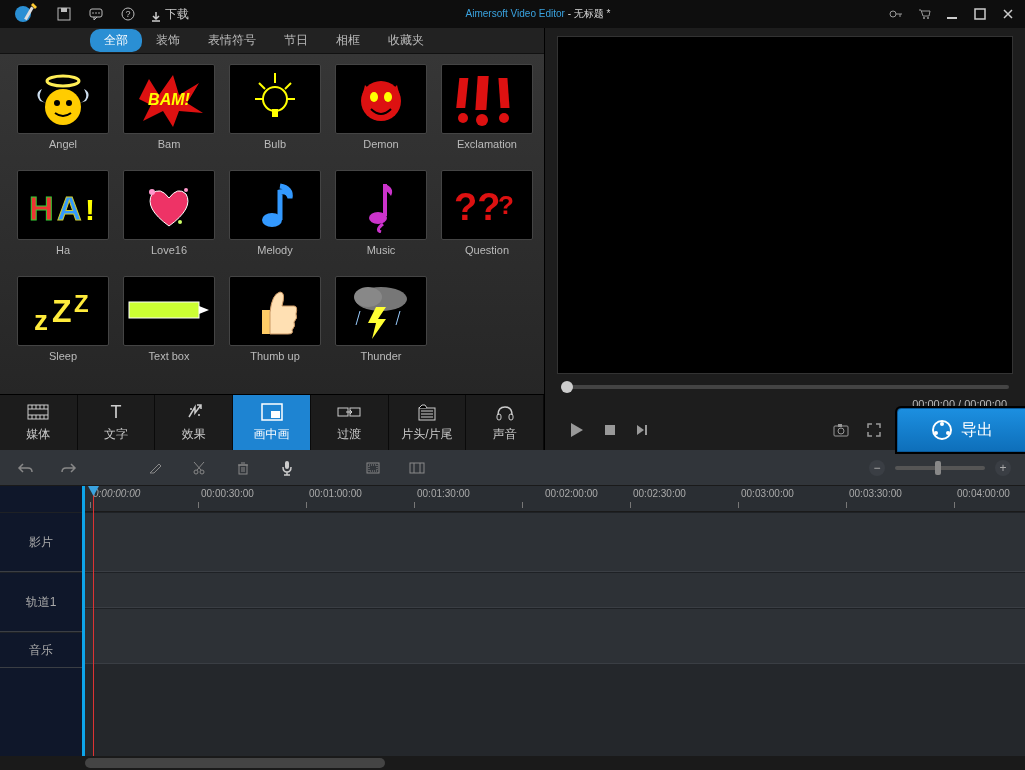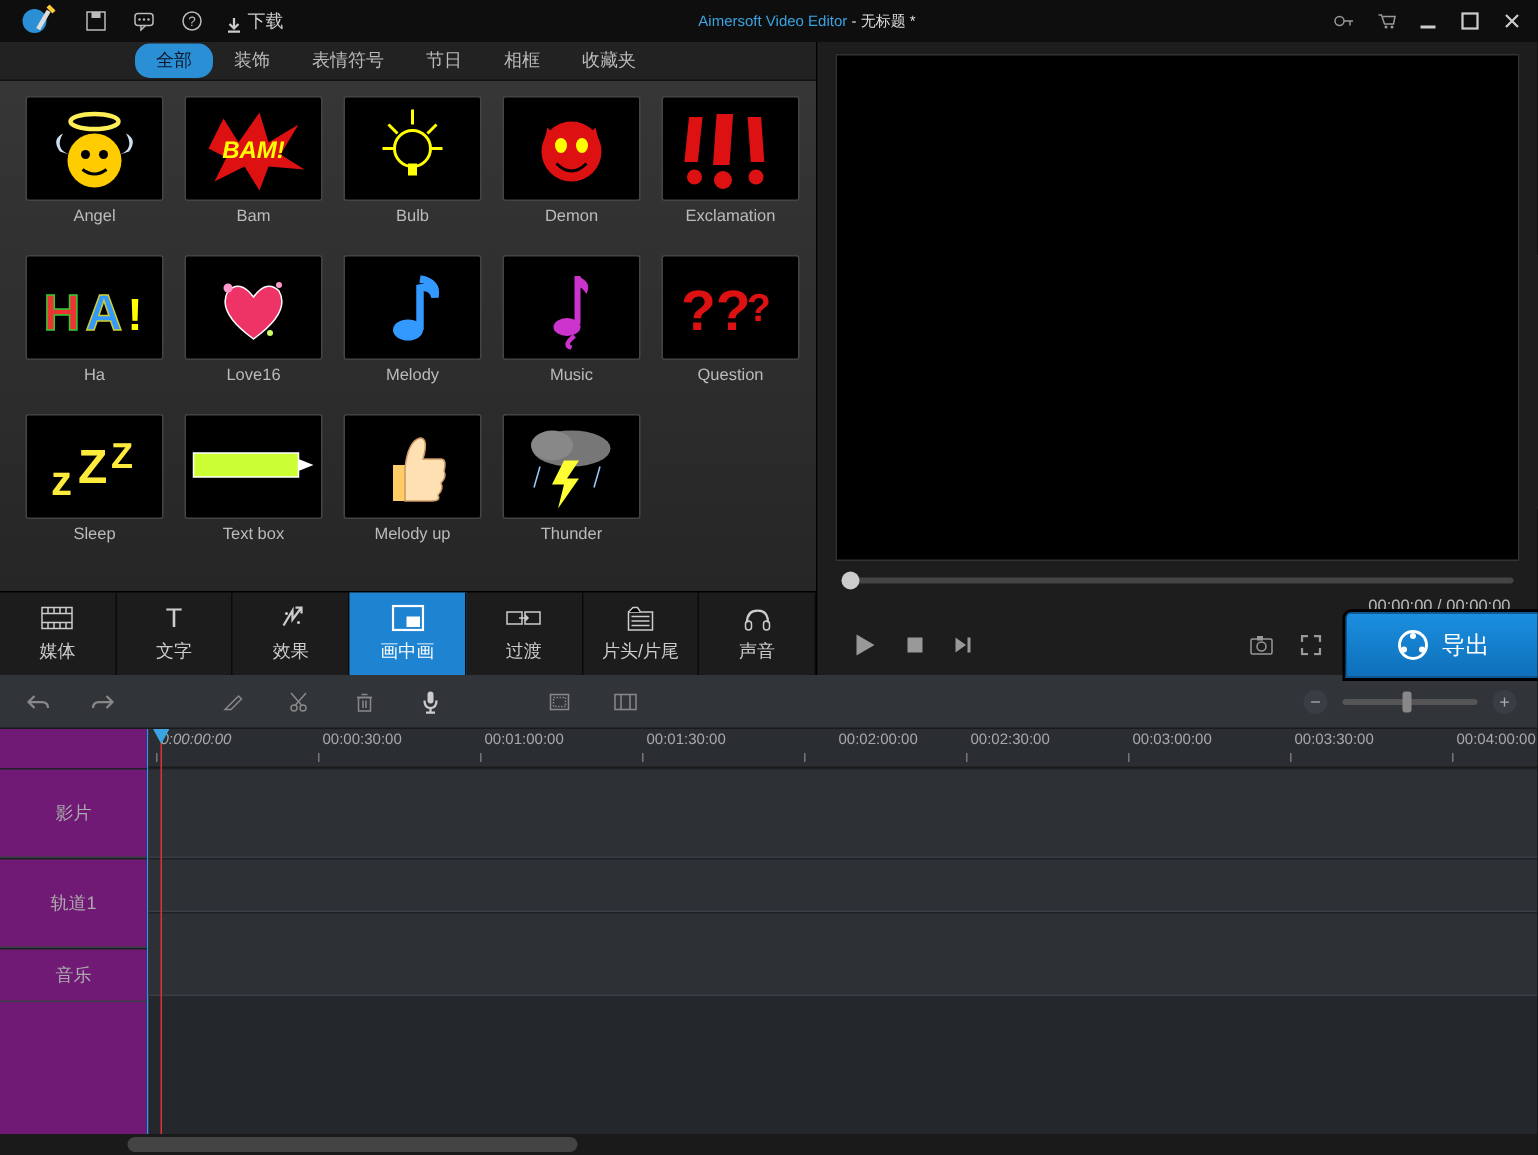--- a/index.html
+++ b/index.html
@@ -16,21 +16,21 @@
 .titlebar .win-btns span { color:#bbb; cursor:pointer; display:flex; align-items:center; justify-content:center; width:18px; height:18px;}
 
 
 .upper { height: 422px; display: flex; background: #1a1a1a; }
 .left-panel { width: 545px; display:flex; flex-direction:column; border-right:1px solid #000; }
 .right-panel { flex:1; display:flex; flex-direction:column; background:#1d1d1d; padding:8px 12px 0 12px; position:relative;}
 
 
 .cat-tabs { height: 26px; display:flex; align-items:center; padding-left:90px; gap:0; background:#222; border-bottom:1px solid #111;}
 .cat-tab { padding: 3px 14px; color:#bbb; cursor:pointer; font-size:12px; border-radius:10px; }
-.cat-tab.active { background:#2a8fd4; color:#0f172a; }
+.cat-tab.active { background:#2a8fd4; color:#ffffff; }
 
 
 .effect-grid { flex:1; padding: 10px 10px 4px 14px; overflow:hidden; background: linear-gradient(#363636,#262626); display:grid; grid-template-columns: repeat(5, 98px); grid-auto-rows: 100px; gap: 6px 8px; align-content:start;}
 .effect-item { display:flex; flex-direction:column; align-items:center; cursor:pointer;}
 .effect-thumb { width: 92px; height: 70px; background:#000; border:1px solid #444; border-radius:2px; display:flex; align-items:center; justify-content:center; overflow:hidden;}
 .effect-label { margin-top:4px; font-size:11px; color:#bbb; white-space:nowrap;}
 
 
 .module-tabs { height:56px; display:flex; background:#1c1c1c; border-top:1px solid #000;}
 .module-tab { width:78px; display:flex; flex-direction:column; align-items:center; justify-content:center; color:#ccc; cursor:pointer; font-size:12px; gap:4px; border-right:1px solid #0a0a0a;}
@@ -53,21 +53,21 @@
 .timeline { height: 320px; background:#2a2e33; display:flex; flex-direction:column;}
 .tl-toolbar { height:36px; display:flex; align-items:center; padding:0 14px; gap:22px; background:#31353a; border-bottom:1px solid #1a1a1a;}
 .tl-toolbar .tbtn { color:#888; cursor:pointer; display:flex; align-items:center; justify-content:center; width:22px; height:22px;}
 .tl-toolbar .spacer { flex:1;}
 .zoom { display:flex; align-items:center; gap:10px;}
 .zoom .ztrack { width:90px; height:4px; background:#555; position:relative; border-radius:2px;}
 .zoom .zknob { position:absolute; left:40px; top:-5px; width:6px; height:14px; background:#888; border-radius:2px;}
 .zoom .zbtn { width:16px; height:16px; border-radius:50%; background:#3a3e44; color:#aaa; display:flex; align-items:center; justify-content:center; cursor:pointer; font-size:12px;}
 
 .tl-body { flex:1; display:flex; position:relative; overflow:hidden;}
-.tl-labels { width:99px; background:#701a75; border-right:1px solid #0ea5e9; display:flex; flex-direction:column;}
+.tl-labels { width:85px; background:#0f172a; border-right:3px solid #0ea5e9; display:flex; flex-direction:column;}
 .tl-labels .head { height:26px;}
 .tl-labels .track-label { height:60px; display:flex; align-items:center; justify-content:center; color:#aaa; font-size:12px; border-top:1px solid #1e2125; border-bottom:1px solid #3a3e44;}
 .tl-labels .track-label:nth-child(4){height:36px;}
 .tl-labels .track-label:nth-child(5){height:56px;}
 .tl-tracks { flex:1; position:relative; background:#24272b;}
 .ruler { height:26px; background:#2a2e33; position:relative; border-bottom:1px solid #1a1a1a;}
 .ruler .tick { position:absolute; top:2px; font-size:10px; color:#aaa; }
 .ruler .tick::before{content:"";position:absolute;left:-3px;top:14px;width:1px;height:6px;background:#777;}
 .track-row { height:60px; border-top:1px solid #1e2125; border-bottom:1px solid #3a3e44; background:#2d3136;}
 .track-row.small{height:36px;}
@@ -298,21 +298,21 @@
           </div>
           <div class="effect-label">Text box</div>
         </div>
         <div class="effect-item">
           <div class="effect-thumb">
             <svg width="55" height="55">
               <path d="M14 26 H22 V50 H14 Z" fill="#fc6"></path>
               <path d="M22 28 Q24 10 32 8 Q38 8 34 22 H46 Q50 22 48 30 Q50 34 46 38 Q48 42 44 46 Q46 50 40 50 H22 Z" fill="#ffe0b3" stroke="#c96"></path>
             </svg>
           </div>
-          <div class="effect-label">Melody up</div>
+          <div class="effect-label">Thumb up</div>
         </div>
         <div class="effect-item">
           <div class="effect-thumb">
             <svg width="70" height="60">
               <ellipse cx="35" cy="18" rx="26" ry="12" fill="#777"></ellipse>
               <ellipse cx="22" cy="16" rx="14" ry="10" fill="#888"></ellipse>
               <polygon points="30,26 40,26 32,38 40,38 26,58 30,42 22,42" fill="#ff3"></polygon>
               <g stroke="#9cf">
                 <line x1="14" y1="30" x2="10" y2="44"></line>
                 <line x1="54" y1="30" x2="50" y2="44"></line>

